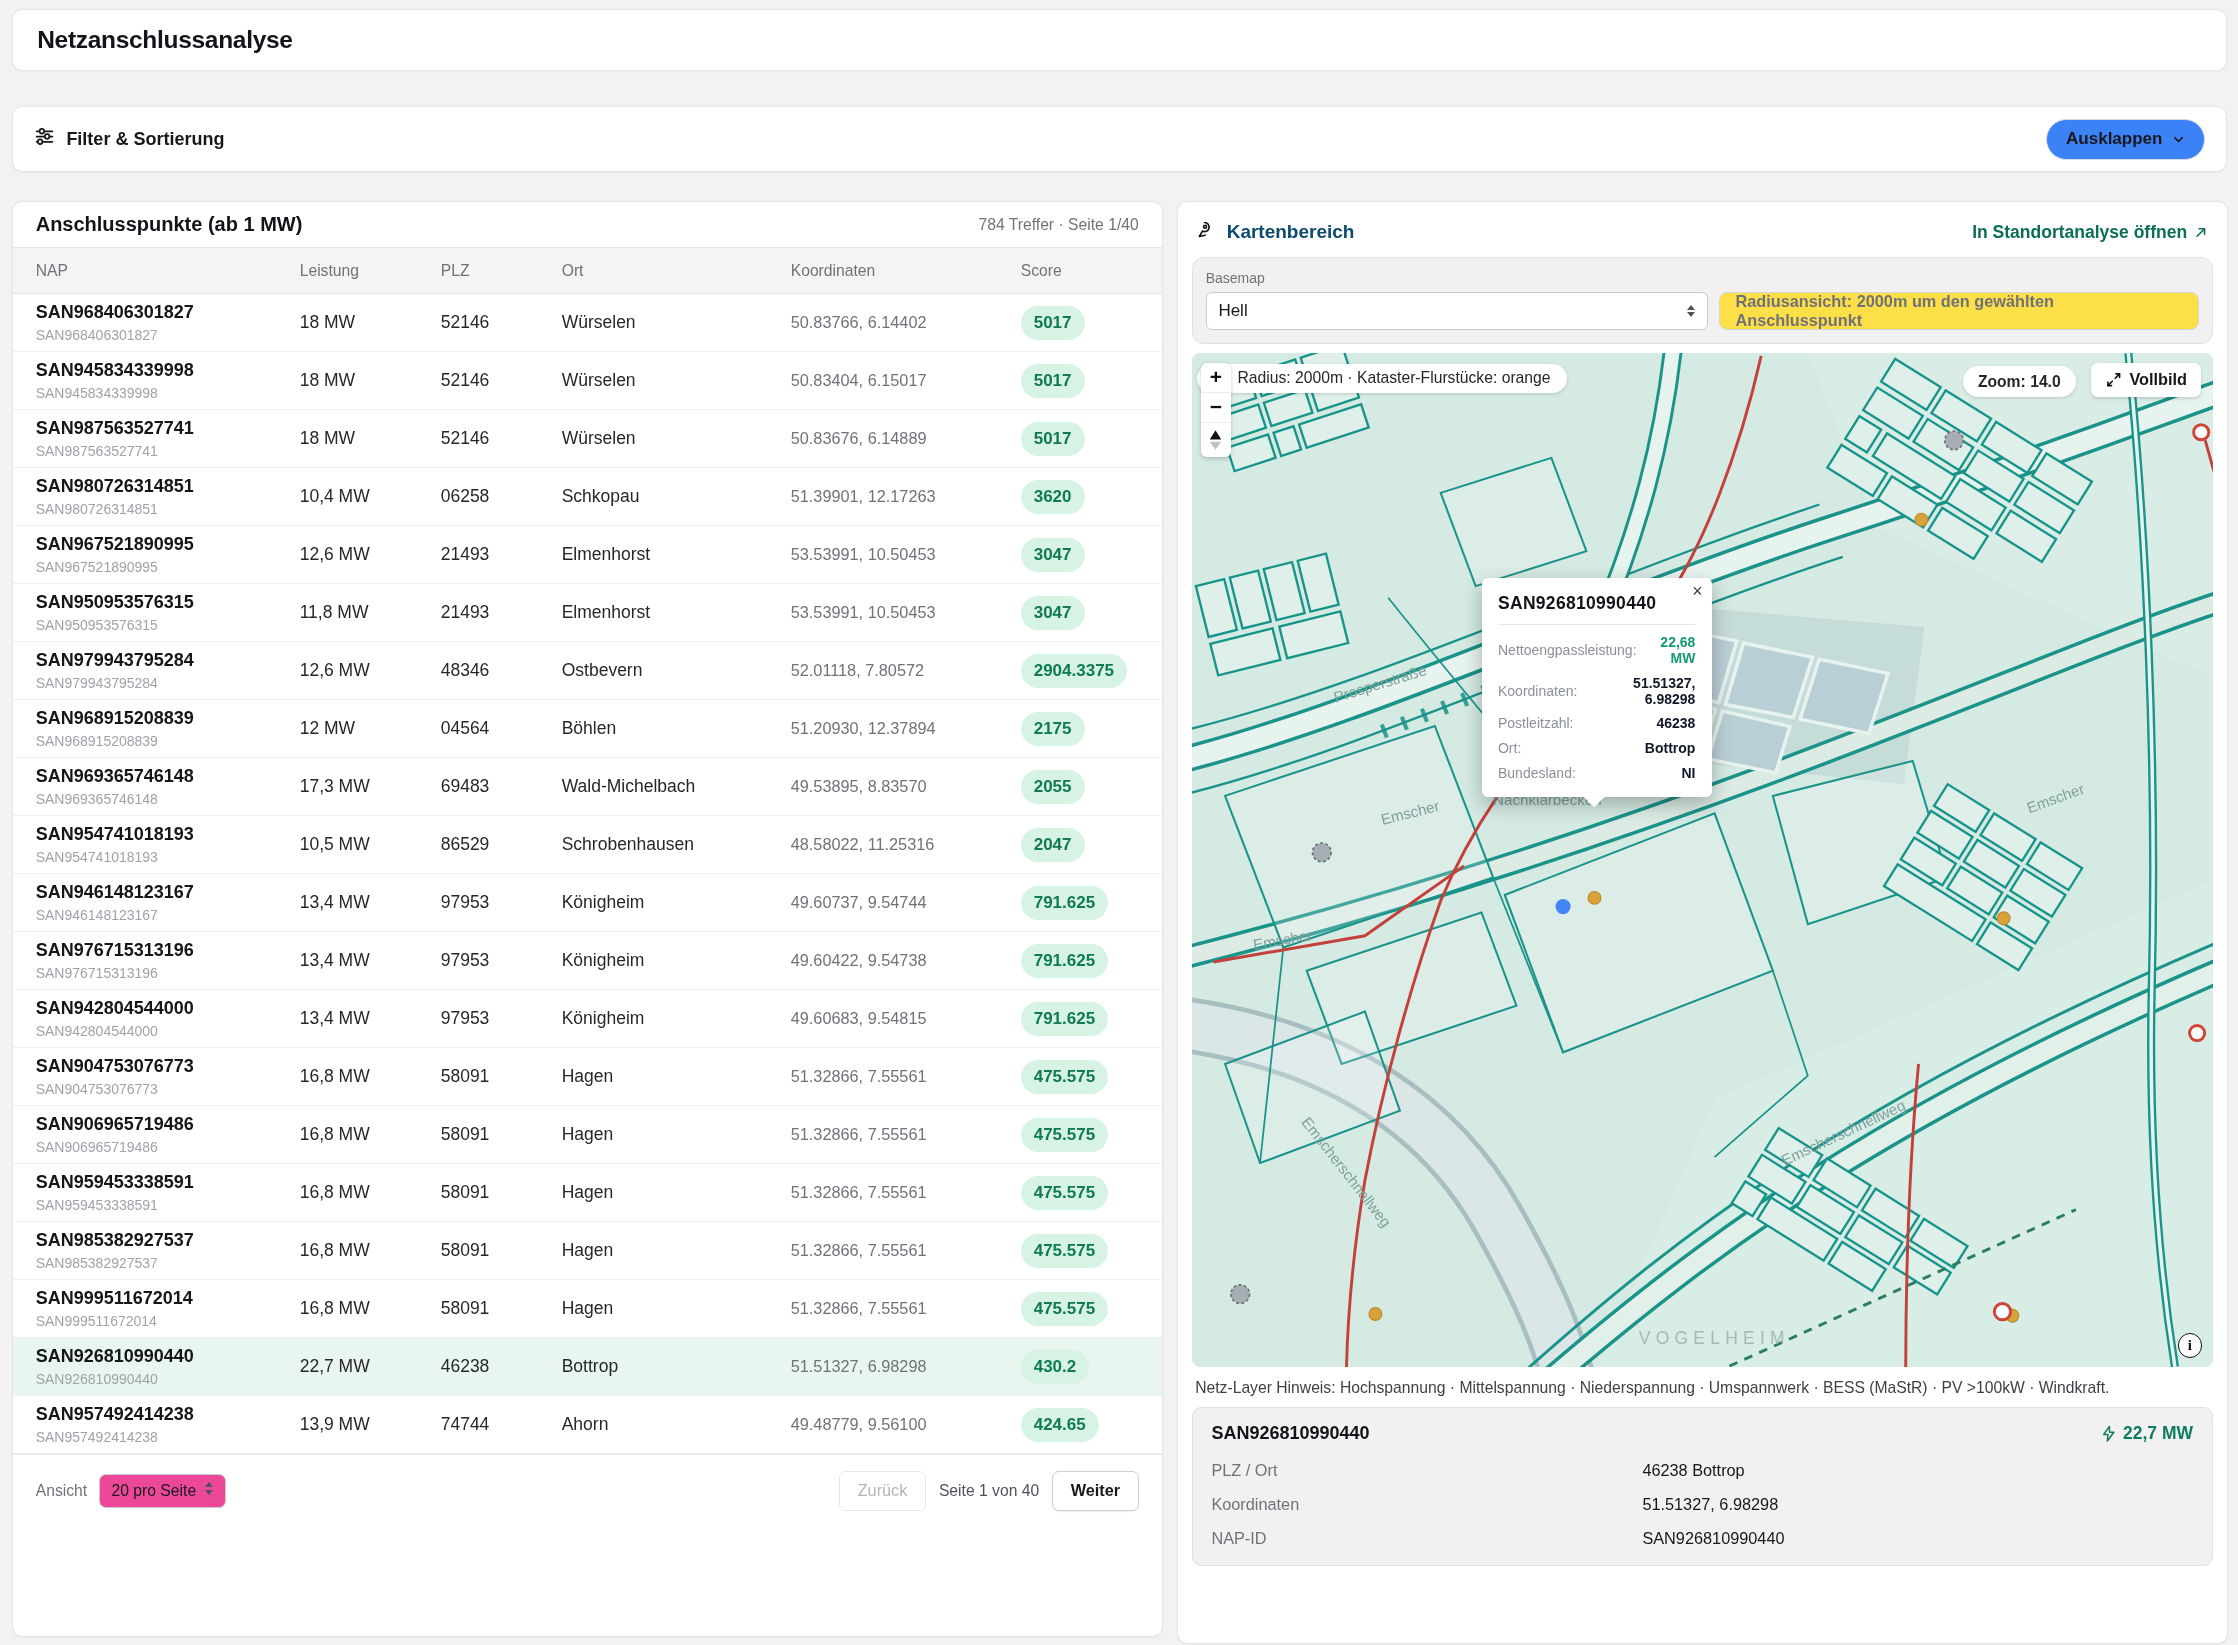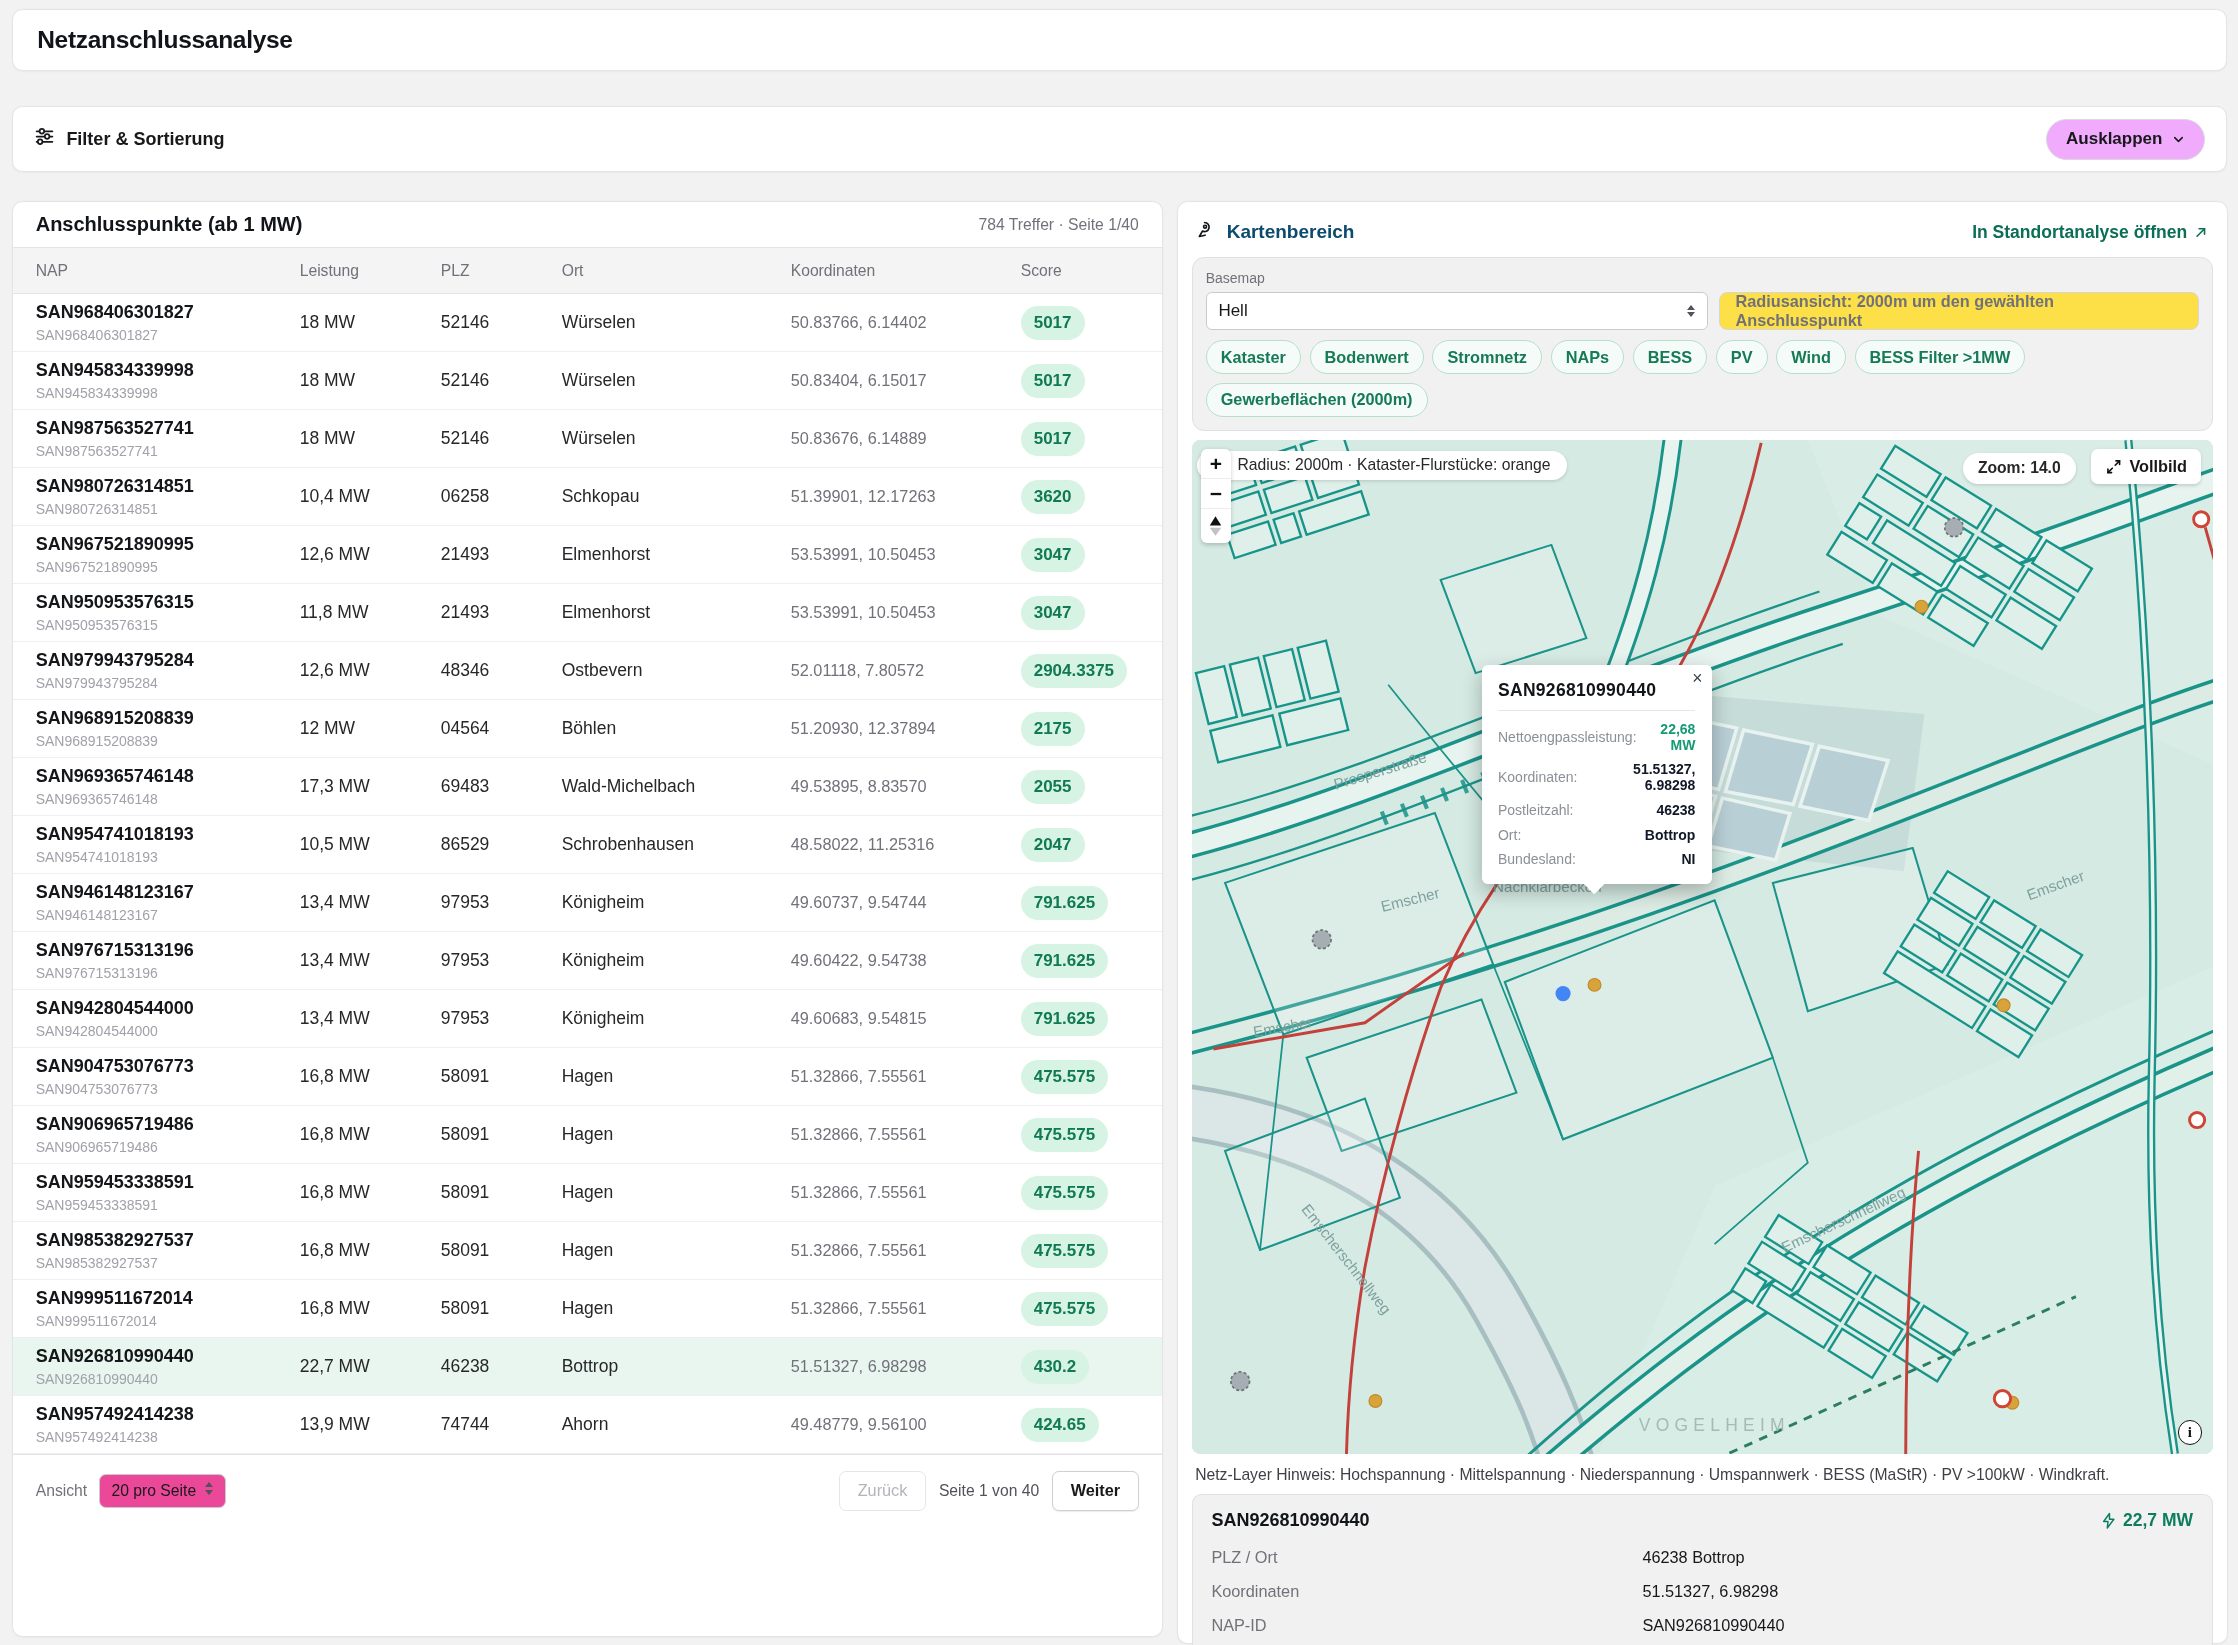--- a/index.html
+++ b/index.html
@@ -14,21 +14,21 @@
   .card { background:#fff; border:0.6px solid #e4e4e7; border-radius:10.5px; box-shadow:0 0.6px 1.7px rgba(0,0,0,.04); }
 
   
   #top-card { margin:9.3px 11.7px 0; height:62px; display:flex; align-items:center; padding:0 24.5px; }
   #top-card h1 { font-size:24.5px; font-weight:700; letter-spacing:-0.3px; color:#111418; }
 
   
   #filter-card { margin:35px 11.7px 0; height:66px; display:flex; align-items:center; justify-content:space-between; padding:0 21px; }
   .filter-left { display:flex; align-items:center; gap:11.7px; }
   .filter-left span { font-size:18px; font-weight:600; color:#18181b; }
-  .pill-btn { display:flex; align-items:center; gap:8.2px; background:#f0abfc; border:0.6px solid #d9d9de; border-radius:582px; padding:9.3px 18.7px; font-size:17px; font-weight:600; color:#18181b; cursor:pointer; }
+  .pill-btn { display:flex; align-items:center; gap:8.2px; background:#3b82f6; border:0.6px solid #d9d9de; border-radius:582px; padding:9.3px 18.7px; font-size:17px; font-weight:600; color:#18181b; cursor:pointer; }
 
   
   #main { margin:29px 11.7px 0; display:grid; grid-template-columns:1151px 1051px; gap:14px; align-items:start; }
 
   
   #table-card { height:1436px; overflow:hidden; position:relative; padding:0; }
   .t-head { height:45px; display:flex; align-items:center; justify-content:space-between; padding:0 23px; }
   .t-head .t-title { font-size:20px; font-weight:700; color:#111418; }
   .t-head .t-sum { font-size:15.7px; color:#71717a; }
   .t-grid { display:grid; grid-template-columns:264px 141px 121px 229px 230px 1fr; align-items:center; padding-left:23px; }
@@ -412,31 +412,20 @@
       <div class="controls-row">
         <div class="basemap-select">
           <span>Hell</span>
           <span class="stepper">
               <i class="up"></i>
               <i class="down"></i>
             </span>
         </div>
         <div class="radius-hint">Radiusansicht: 2000m um den gewählten Anschlusspunkt</div>
       </div>
-      <div class="chips">
-          <button class="chip">Kataster</button>
-          <button class="chip">Bodenwert</button>
-          <button class="chip">Stromnetz</button>
-          <button class="chip">NAPs</button>
-          <button class="chip">BESS</button>
-          <button class="chip">PV</button>
-          <button class="chip">Wind</button>
-          <button class="chip">BESS Filter &gt;1MW</button>
-          <button class="chip">Gewerbeflächen (2000m)</button>
-        </div>
     </div>
 
     <div class="m-map">
       <svg class="basemap" width="1023" height="1014" viewBox="0 0 1762 1740" preserveAspectRatio="xMidYMid slice">
         <rect x="0" y="0" width="1762" height="1740" fill="#d5eae3"></rect>
 
         <polygon points="780,430 1260,470 1225,740 750,690" fill="#c2d8d6" opacity="0.8"></polygon>
         <polygon points="1060,0 1762,0 1762,560 1180,300" fill="#dcefe8" opacity="0.6"></polygon>
         <polygon points="900,1280 1762,900 1762,1740 700,1740" fill="#dcefe8" opacity="0.5"></polygon>
 

